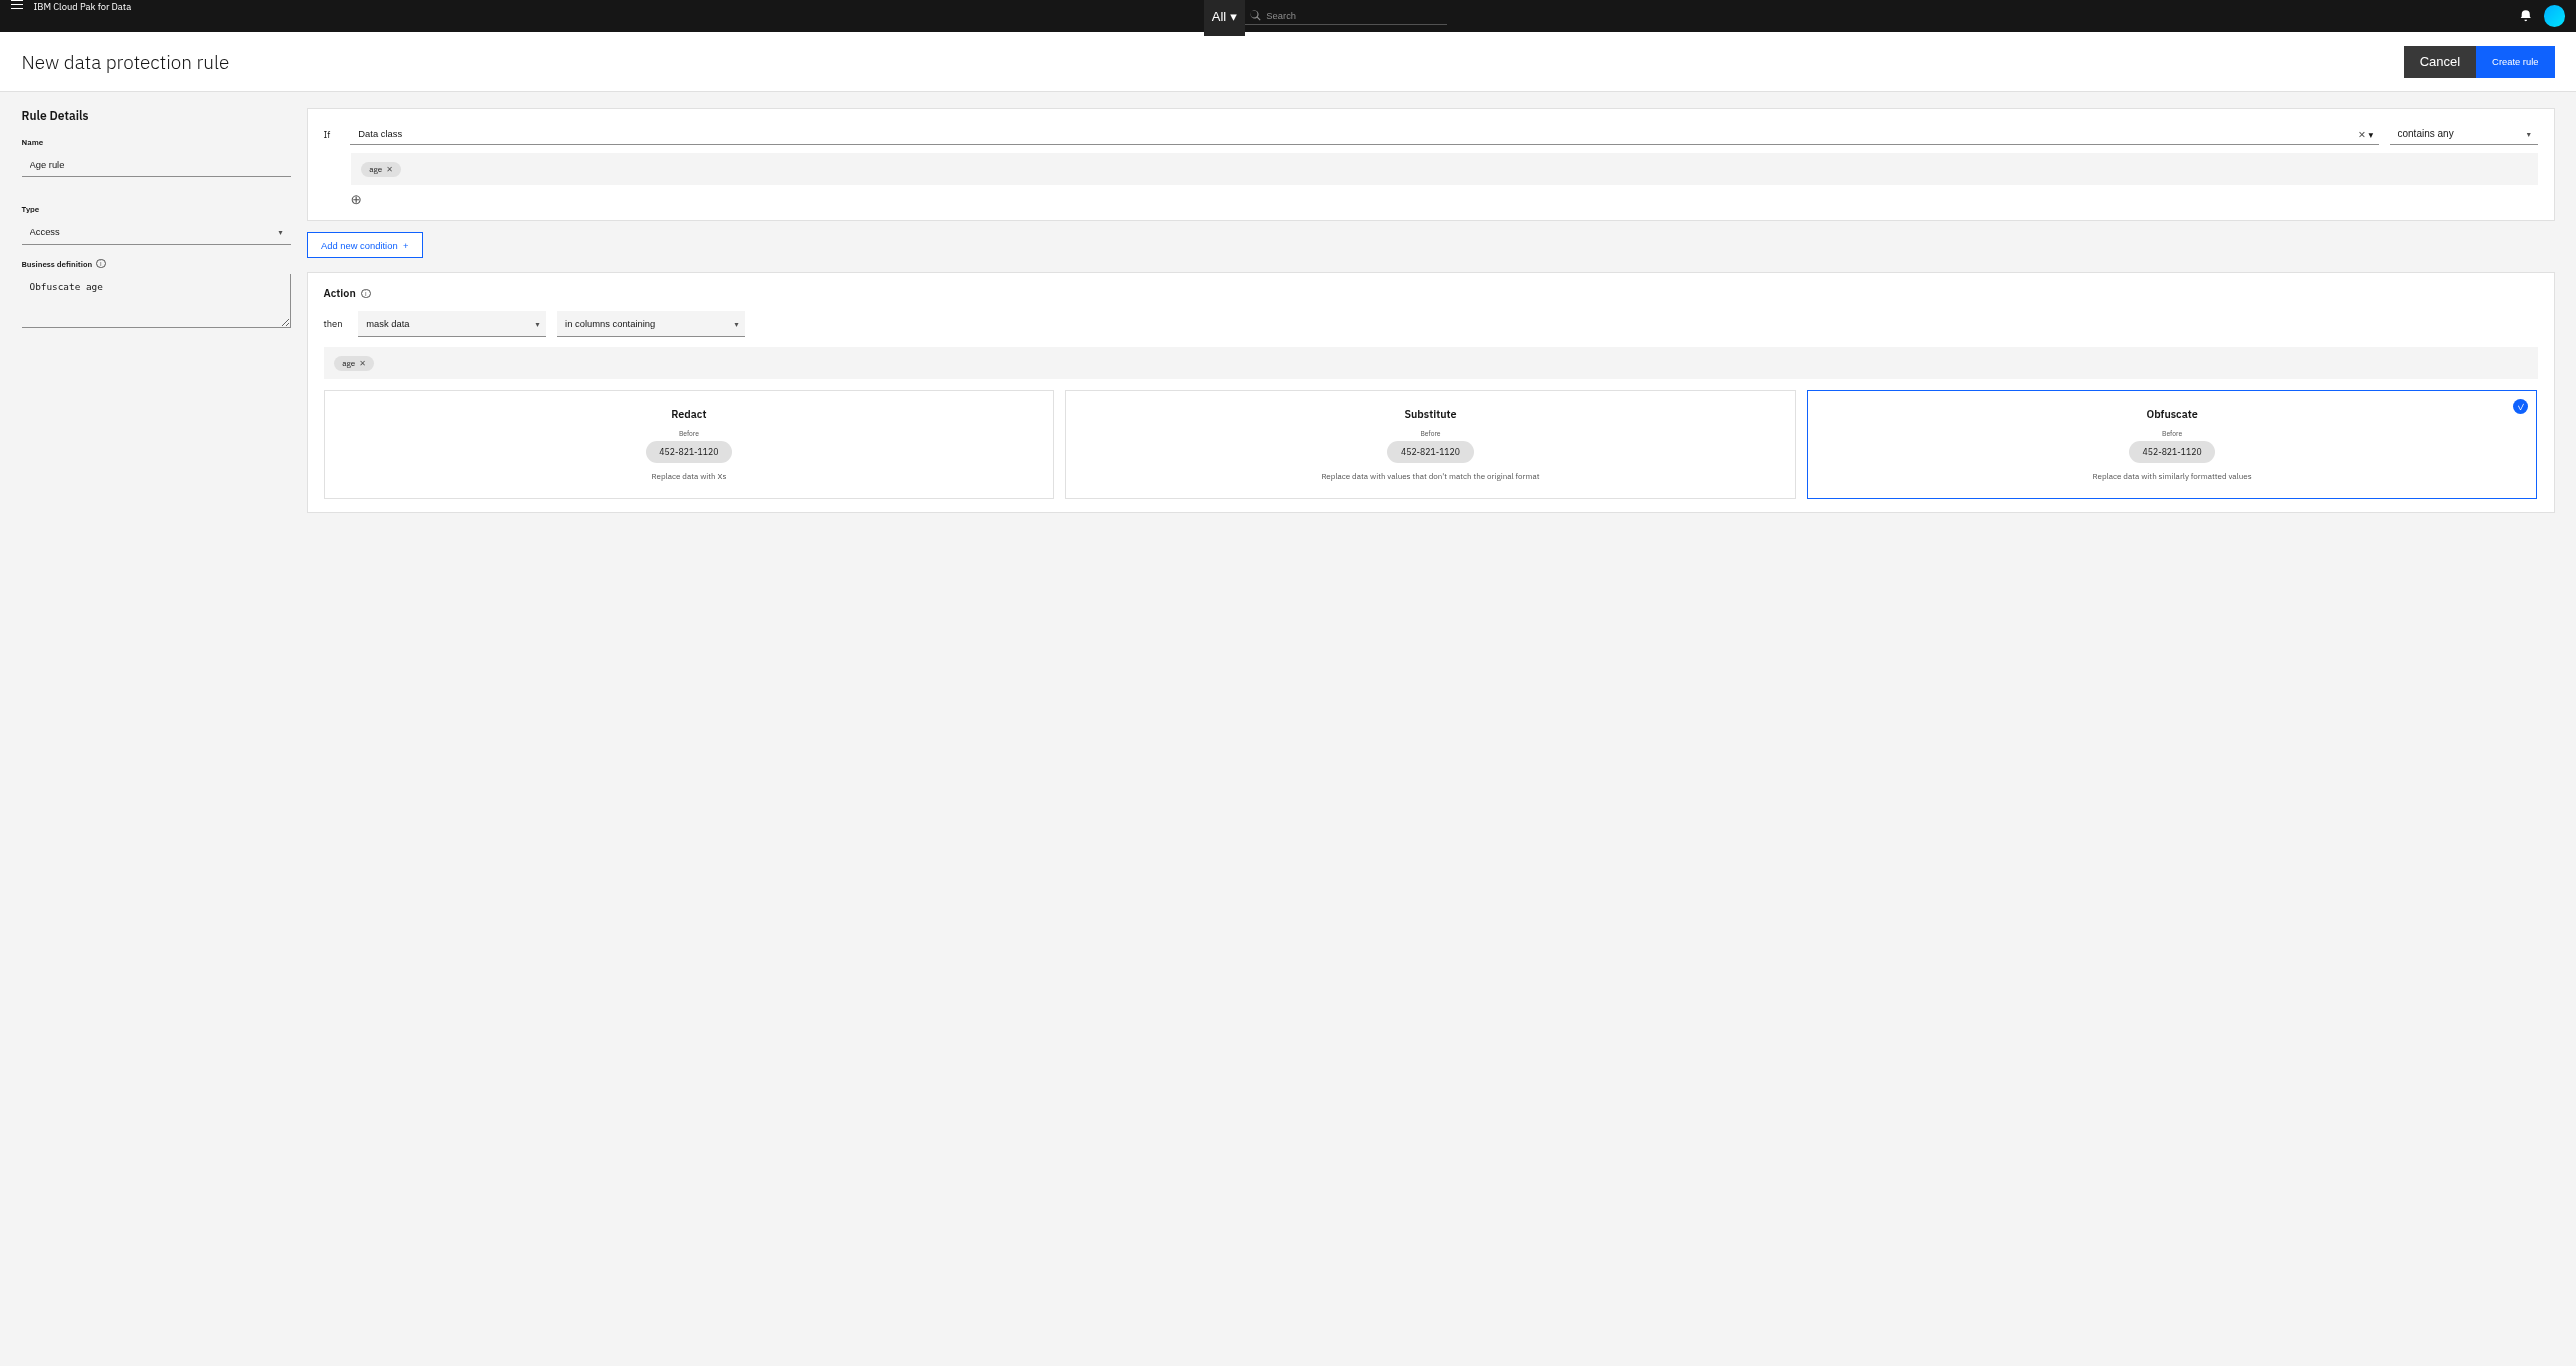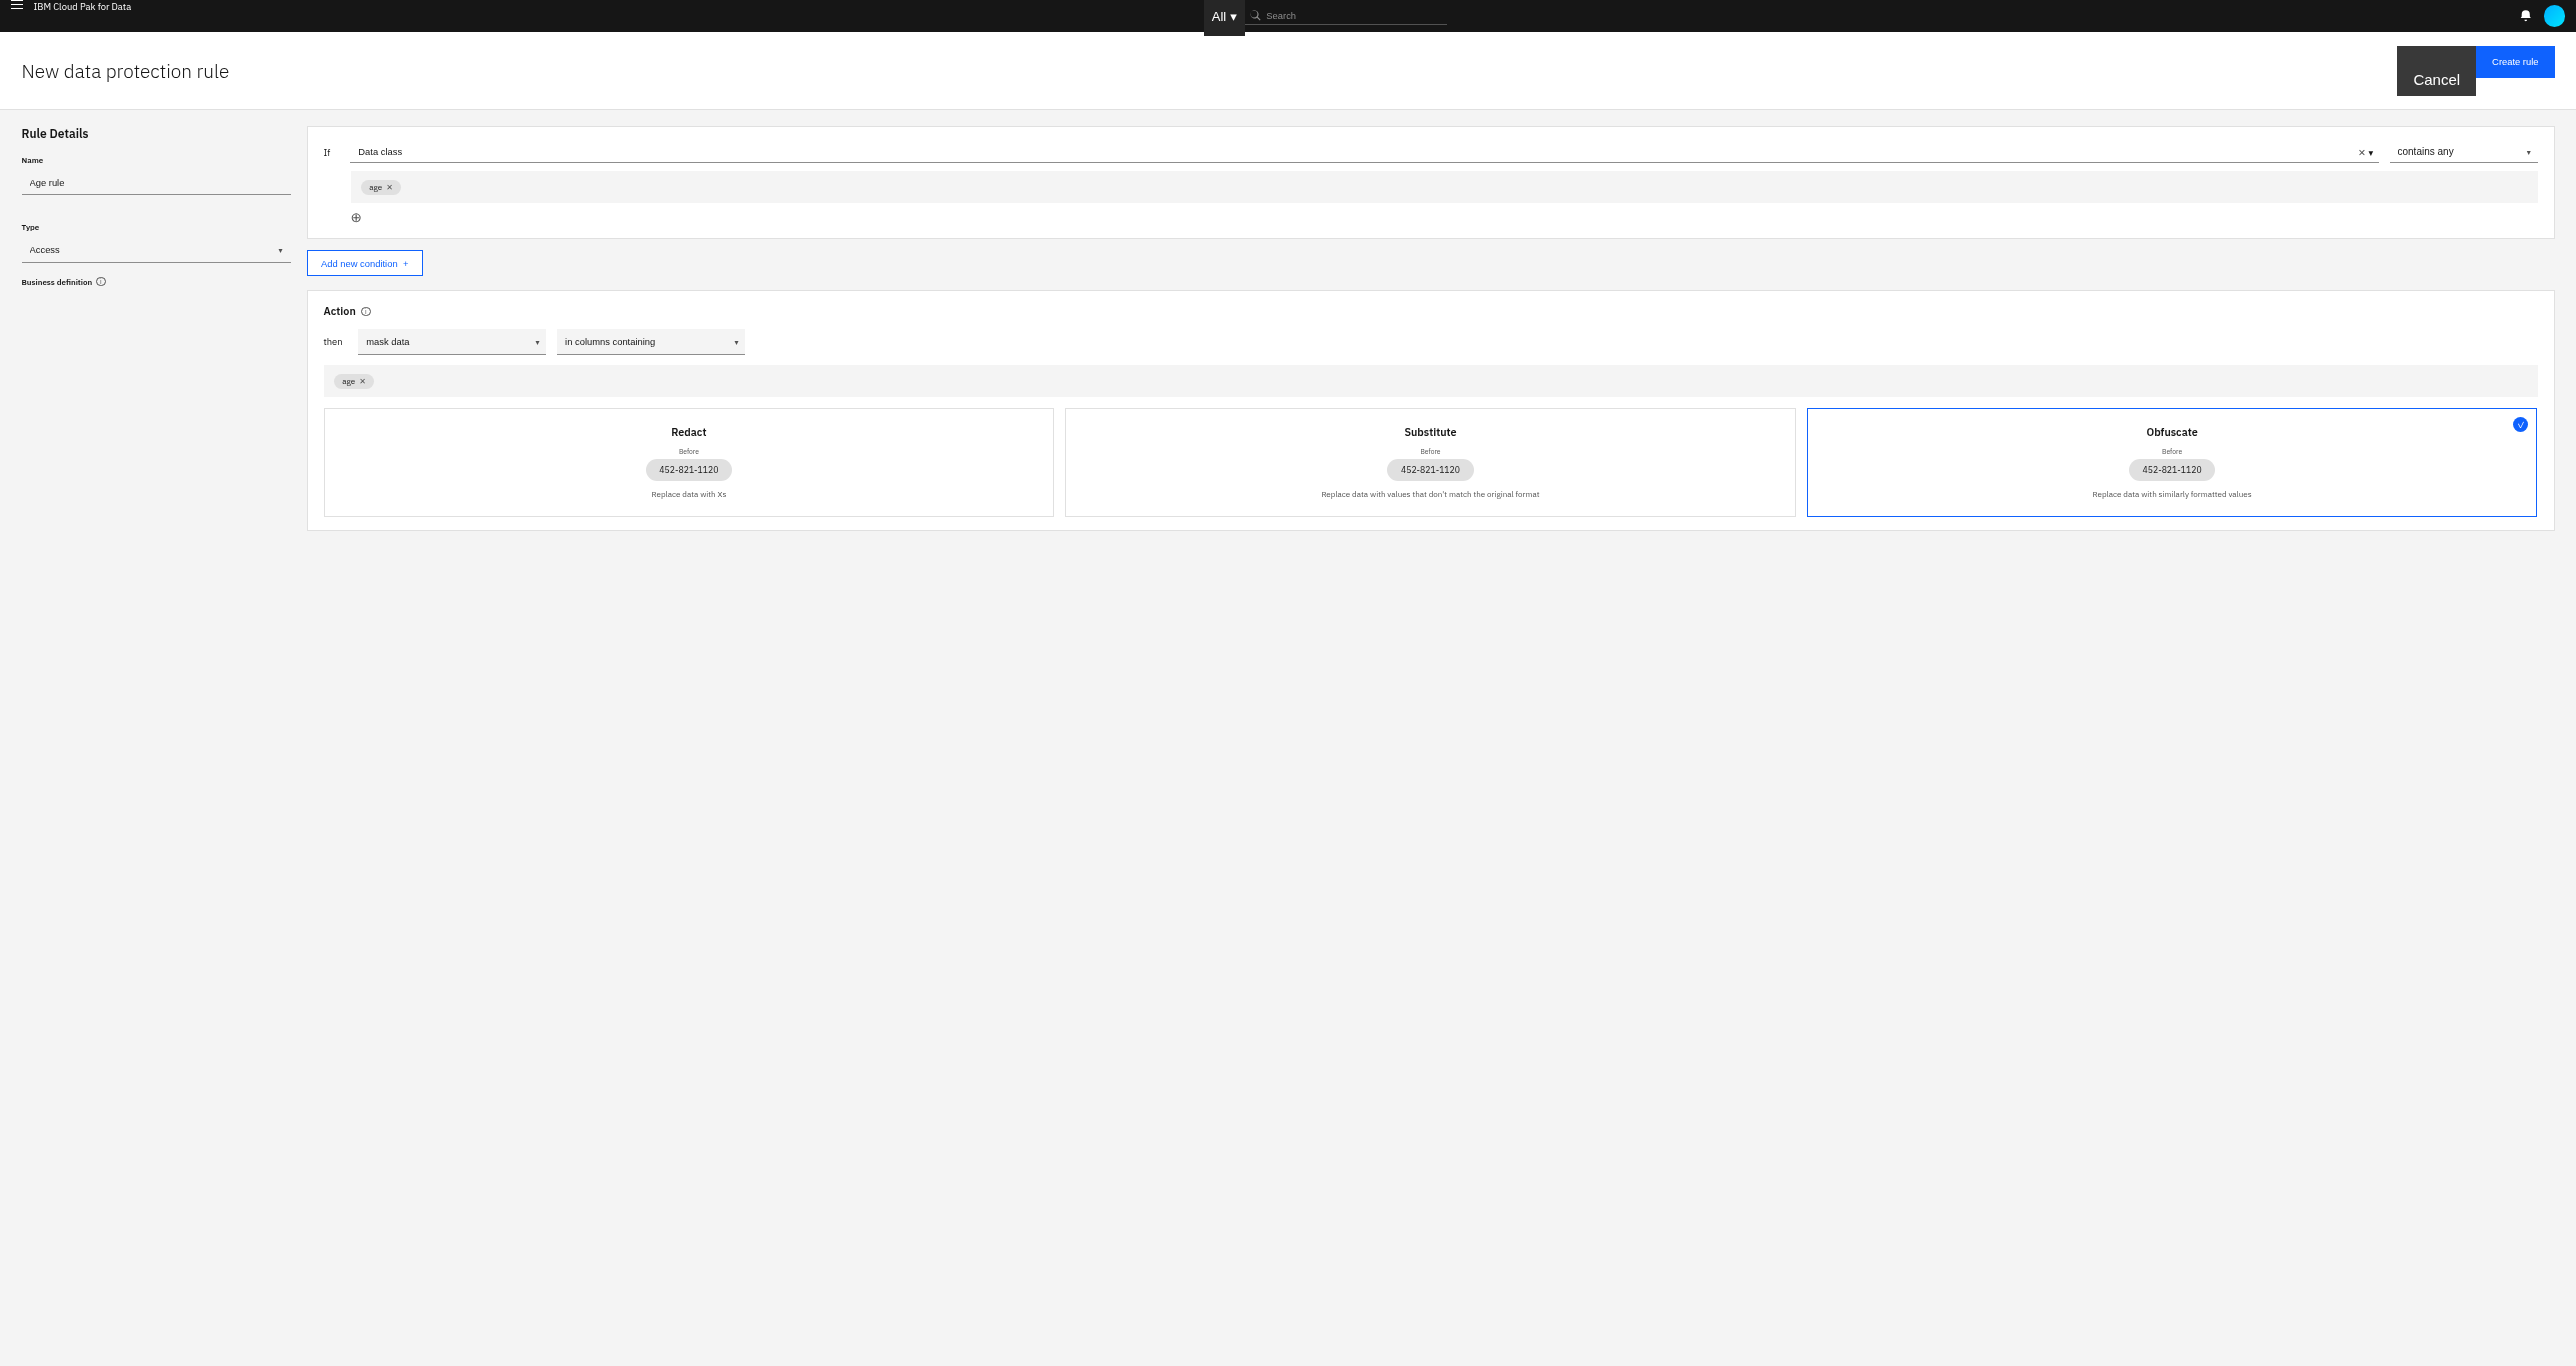--- a/index.html
+++ b/index.html
@@ -39,21 +39,21 @@
     
     .page-header {
       background: #fff; padding: 13.5px 21.5px;
       display: flex; align-items: center; justify-content: space-between;
       border-bottom: 0.7px solid #e0e0e0;
     }
     .page-title { font-size: 19px; font-weight: 300; color: #161616; }
     .header-actions { display: flex; gap: 0; }
     .btn-cancel {
       background: #393939; color: #fff; border: none;
-      padding: 25px 16px; font-size: 15px; cursor: pointer; height: 32px;
+      padding: 8px 16px; font-size: 13px; cursor: pointer; height: 32px;
     }
     .btn-create {
       background: #0f62fe; color: #fff; border: none;
       padding: 8px 16px; font-size: 9.4px; cursor: pointer; height: 32px;
     }
 
     
     .main-layout {
       display: flex; min-height: calc(100vh - 67px);
       padding: 16px 21.5px; gap: 16px;
@@ -271,20 +271,21 @@
         </select>
         <span class="select-arrow">▾</span>
       </div>
     </div>
 
     <div class="field-group">
       <div class="field-label-row">
         <span class="field-label" style="margin-bottom:0">Business definition</span>
         <span class="info-icon">i</span>
       </div>
+      <textarea class="textarea-input" style="">Obfuscate age</textarea>
     </div>
   </div>
 
   <div class="right-panel">
 
     
     <div class="condition-card">
       <div class="condition-row">
         <span class="if-label">If</span>
         <div class="condition-field">

